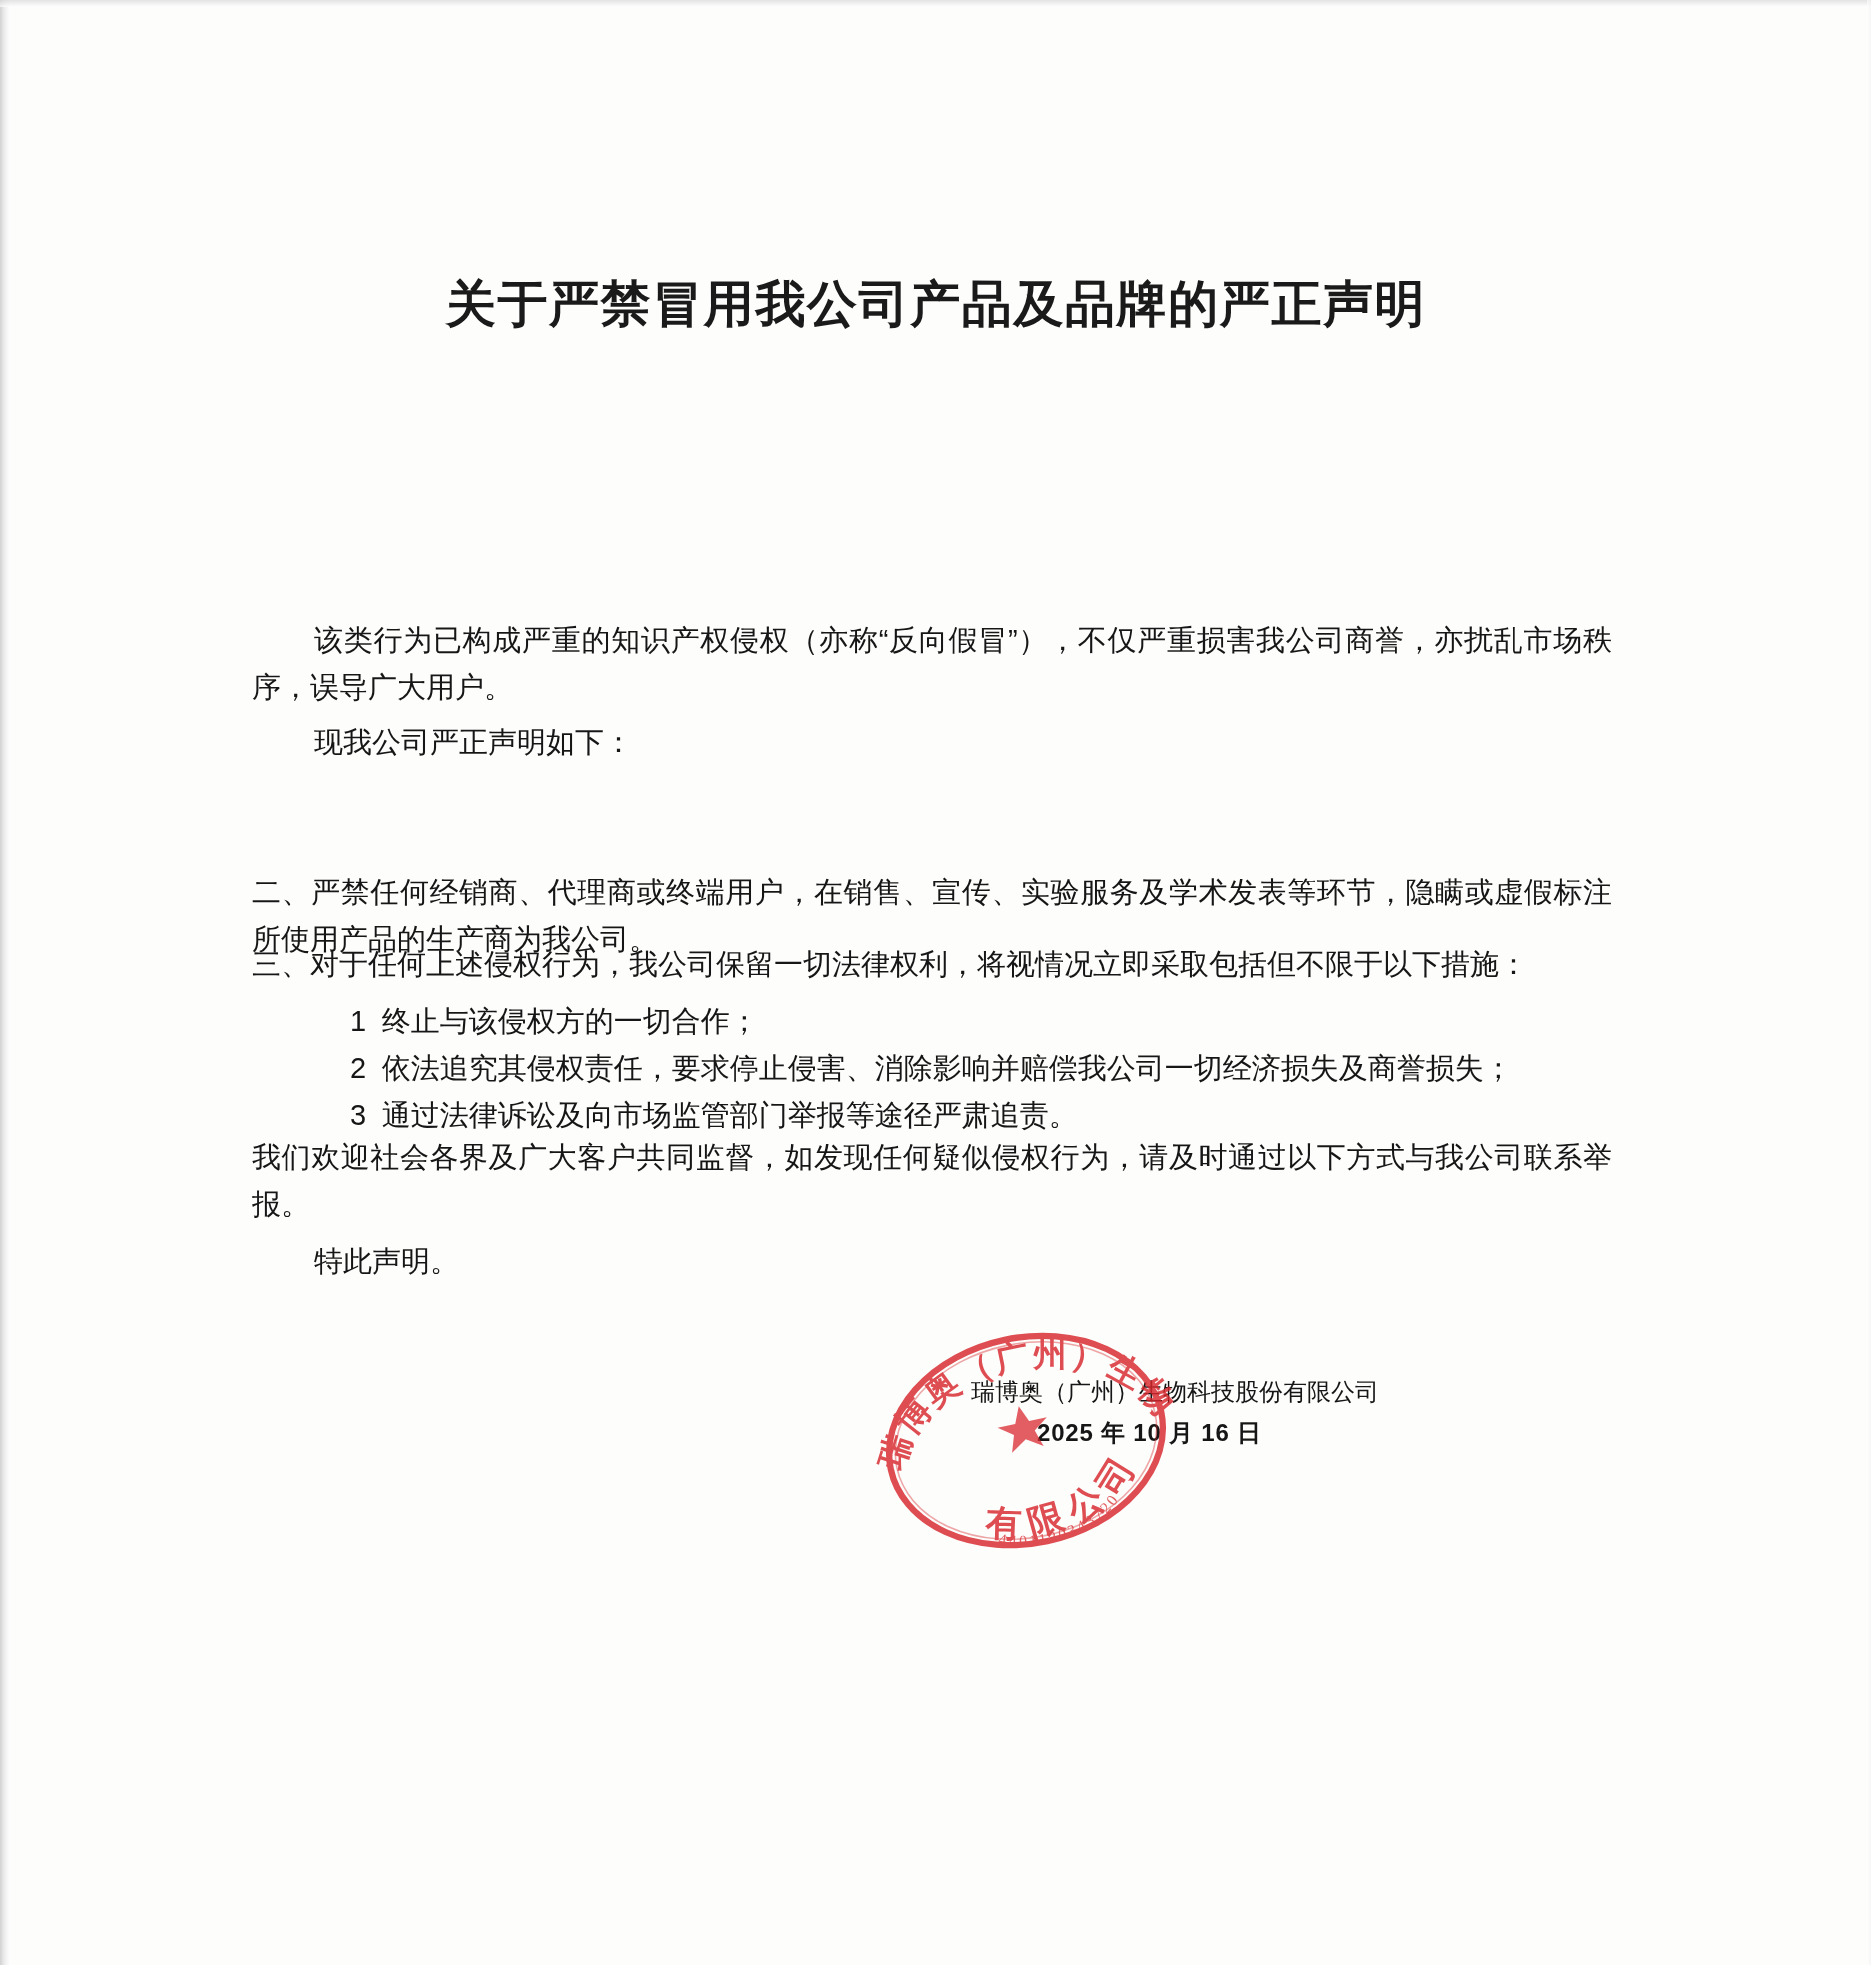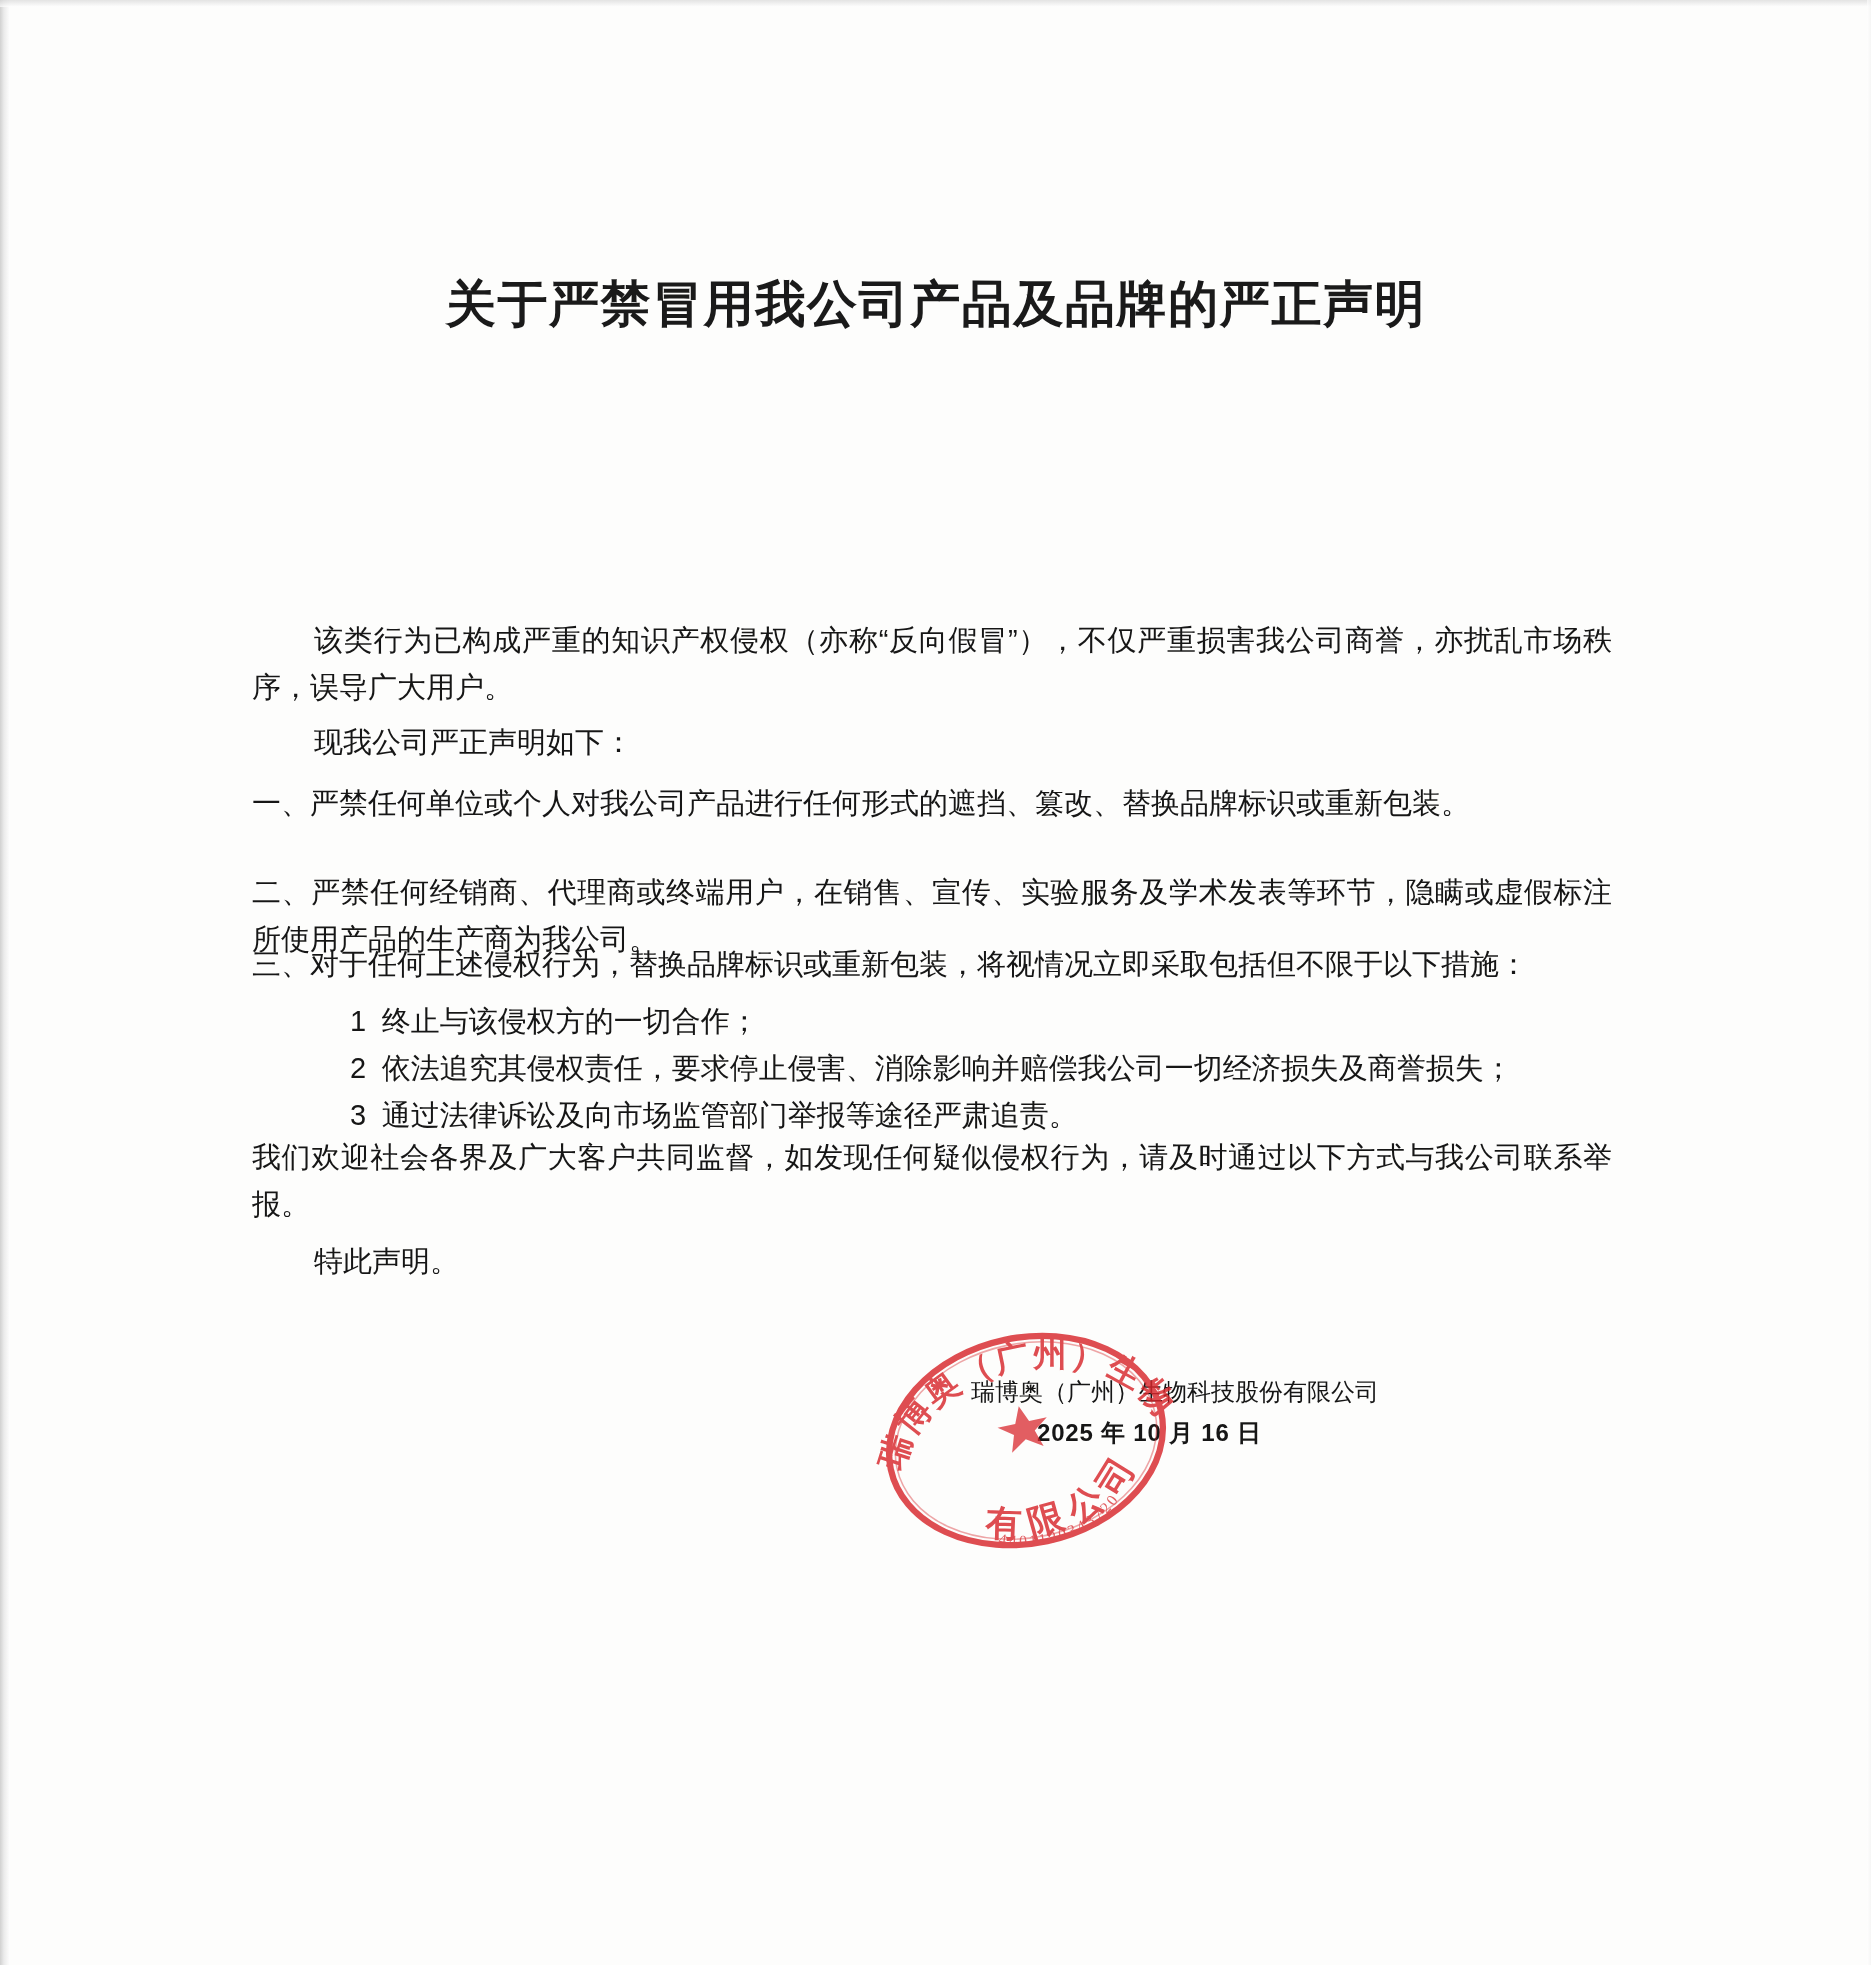--- a/index.html
+++ b/index.html
@@ -143,30 +143,27 @@
 
 
     <div class="body-block indent2" id="para-2">
       <p>该类行为已构成严重的知识产权侵权（亦称“反向假冒”），不仅严重损害我公司商誉，亦扰乱市场秩序，误导广大用户。</p>
     </div>
 
     <div class="body-block indent2" id="para-3">
       <p>现我公司严正声明如下：</p>
     </div>
 
-    <div class="body-block" id="clause-1">
-      <p>一、严禁任何单位或个人对我公司产品进行任何形式的遮挡、篡改、替换品牌标识或重新包装。</p>
-    </div>
 
     <div class="body-block" id="clause-2">
       <p>二、严禁任何经销商、代理商或终端用户，在销售、宣传、实验服务及学术发表等环节，隐瞒或虚假标注所使用产品的生产商为我公司。</p>
     </div>
 
     <div class="body-block" id="clause-3">
-      <p>三、对于任何上述侵权行为，替换品牌标识或重新包装，将视情况立即采取包括但不限于以下措施：</p>
+      <p>三、对于任何上述侵权行为，我公司保留一切法律权利，将视情况立即采取包括但不限于以下措施：</p>
     </div>
 
     <div class="body-block" id="sub-items">
       <p class="sub-item">
         <span class="sub-num">1</span>
         <span>终止与该侵权方的一切合作；</span>
       </p>
       <p class="sub-item">
         <span class="sub-num">2</span>
         <span>依法追究其侵权责任，要求停止侵害、消除影响并赔偿我公司一切经济损失及商誉损失；</span>

